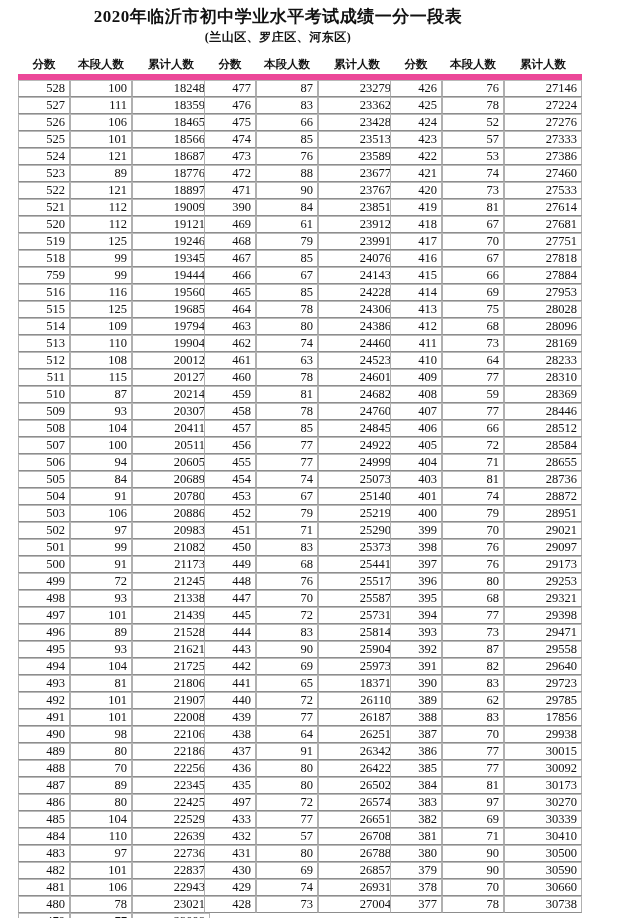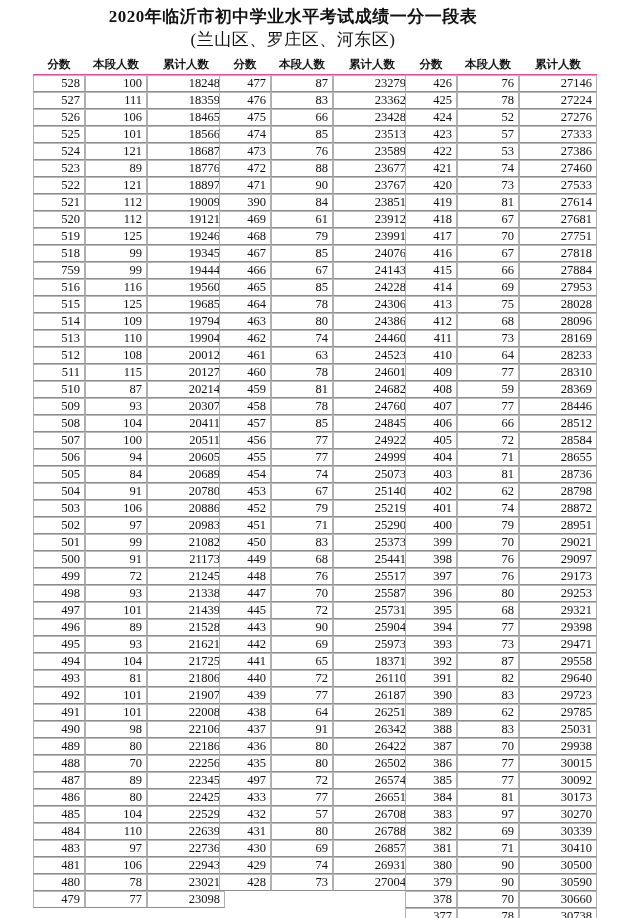--- a/index.html
+++ b/index.html
@@ -3,36 +3,36 @@
 <meta charset="utf-8">
 <style>
   html,body{margin:0;padding:0;}
   body{
     width:632px;height:918px;
     background:#ffffff;
     font-family:"Liberation Serif","DejaVu Serif",serif;
     color:#111;
     overflow:hidden;
   }
-  .page{position:relative;width:556px;height:918px;margin-left:15px;}
+  .page{position:relative;width:556px;height:918px;}
 
   .title-block{
     text-align:center;
     padding-top:6px;
   }
   .title-main{
     font-size:17px;
     font-weight:bold;
     letter-spacing:0.5px;
     line-height:1.35;
     white-space:nowrap;
   }
   .title-sub{
-    font-size:17px;
-    font-weight:normal;
+    font-size:12px;
+    font-weight:bold;
     letter-spacing:0.5px;
     line-height:1.35;
     white-space:nowrap;
   }
 
   .columns{
     position:absolute;
     top:56px;left:0;right:0;
     display:flex;
     justify-content:space-between;
@@ -46,21 +46,21 @@
     border-spacing:0;
     width:186px;
     table-layout:fixed;
   }
   table.grid th{
     font-size:11.5px;
     font-weight:bold;
     padding:1px 3px 2px 3px;
     text-align:center;
     border:none;
-    border-bottom:1px solid #ec4899;
+    border-bottom:6px solid #ec4899;
     font-family:"Liberation Sans","DejaVu Sans",sans-serif;
     white-space:nowrap;
   }
   table.grid td{
     font-size:12.5px;
     height:15px;
     line-height:15px;
     padding:0 4px 0 2px;
     text-align:right;
     border-top:1px solid #b9b9b9;
@@ -323,20 +323,25 @@
               <td class="c-score">484</td>
               <td class="c-seg">110</td>
               <td class="c-cum">22639</td>
             </tr>
             <tr>
               <td class="c-score">483</td>
               <td class="c-seg">97</td>
               <td class="c-cum">22736</td>
             </tr>
             <tr>
+              <td class="c-score">482</td>
+              <td class="c-seg">101</td>
+              <td class="c-cum">22837</td>
+            </tr>
+            <tr>
               <td class="c-score">481</td>
               <td class="c-seg">106</td>
               <td class="c-cum">22943</td>
             </tr>
             <tr>
               <td class="c-score">480</td>
               <td class="c-seg">78</td>
               <td class="c-cum">23021</td>
             </tr>
             <tr>
@@ -512,20 +517,25 @@
               <td class="c-score">447</td>
               <td class="c-seg">70</td>
               <td class="c-cum">25587</td>
             </tr>
             <tr>
               <td class="c-score">445</td>
               <td class="c-seg">72</td>
               <td class="c-cum">25731</td>
             </tr>
             <tr>
+              <td class="c-score">444</td>
+              <td class="c-seg">83</td>
+              <td class="c-cum">25814</td>
+            </tr>
+            <tr>
               <td class="c-score">443</td>
               <td class="c-seg">90</td>
               <td class="c-cum">25904</td>
             </tr>
             <tr>
               <td class="c-score">442</td>
               <td class="c-seg">69</td>
               <td class="c-cum">25973</td>
             </tr>
             <tr>
@@ -726,25 +736,20 @@
               <td class="c-score">404</td>
               <td class="c-seg">71</td>
               <td class="c-cum">28655</td>
             </tr>
             <tr>
               <td class="c-score">403</td>
               <td class="c-seg">81</td>
               <td class="c-cum">28736</td>
             </tr>
             <tr>
-              <td class="c-score">402</td>
-              <td class="c-seg">62</td>
-              <td class="c-cum">28798</td>
-            </tr>
-            <tr>
               <td class="c-score">401</td>
               <td class="c-seg">74</td>
               <td class="c-cum">28872</td>
             </tr>
             <tr>
               <td class="c-score">400</td>
               <td class="c-seg">79</td>
               <td class="c-cum">28951</td>
             </tr>
             <tr>
@@ -798,21 +803,21 @@
               <td class="c-cum">29723</td>
             </tr>
             <tr>
               <td class="c-score">389</td>
               <td class="c-seg">62</td>
               <td class="c-cum">29785</td>
             </tr>
             <tr>
               <td class="c-score">388</td>
               <td class="c-seg">83</td>
-              <td class="c-cum">25031</td>
+              <td class="c-cum">17856</td>
             </tr>
             <tr>
               <td class="c-score">387</td>
               <td class="c-seg">70</td>
               <td class="c-cum">29938</td>
             </tr>
             <tr>
               <td class="c-score">386</td>
               <td class="c-seg">77</td>
               <td class="c-cum">30015</td>

